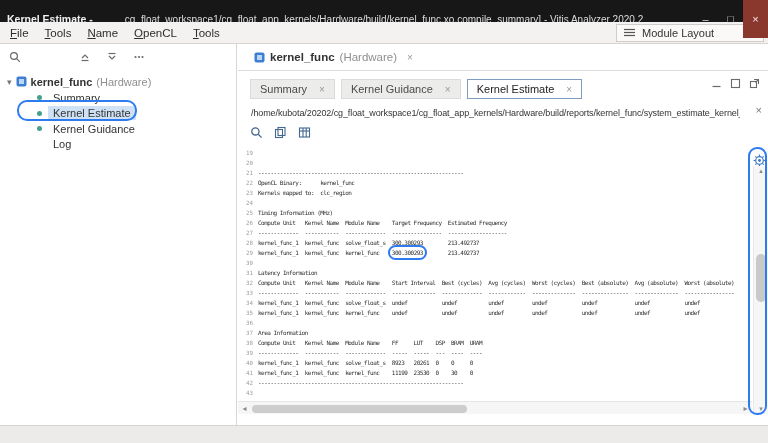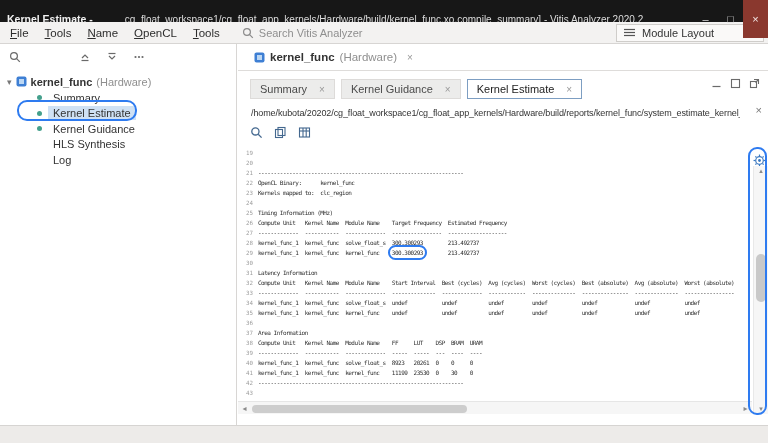--- a/index.html
+++ b/index.html
@@ -112,29 +112,20 @@
       <div class="menu-item">File</div>
 
       <div class="menu-item">Tools</div>
 
       <div class="menu-item">Name</div>
 
       <div class="menu-item">OpenCL</div>
 
       <div class="menu-item">Tools</div>
     </div>
-  <div class="search-box">
-    <span class="icon">
-      <svg width="12" height="12" viewBox="0 0 12 12" fill="none" stroke="currentColor" stroke-width="1.2">
-          <circle cx="5" cy="5" r="3.4"></circle>
-          <line x1="7.6" y1="7.6" x2="10.8" y2="10.8"></line>
-        </svg>
-    </span>
-    <input type="text" placeholder="Search Vitis Analyzer" style="">
-  </div>
   <div class="layout-select">
     <span class="icon">
       <svg width="11" height="9" viewBox="0 0 11 9" stroke="#555" stroke-width="1.2">
           <line x1="0" y1="1.5" x2="11" y2="1.5"></line>
           <line x1="0" y1="4.5" x2="11" y2="4.5"></line>
           <line x1="0" y1="7.5" x2="11" y2="7.5"></line>
         </svg>
     </span>
     <span class="lbl">Module Layout</span>
     <span class="dd-chev">▾</span>
@@ -193,24 +184,20 @@
         <div class="tree-row selected">
           <span class="tree-bullet on"></span>
           <span class="tree-label">Kernel Estimate</span>
         </div>
 
         <div class="tree-row">
           <span class="tree-bullet on"></span>
           <span class="tree-label">Kernel Guidance</span>
         </div>
 
-        <div class="tree-row">
-          <span class="tree-bullet"></span>
-          <span class="tree-label">HLS Synthesis</span>
-        </div>
 
         <div class="tree-row">
           <span class="tree-bullet"></span>
           <span class="tree-label">Log</span>
         </div>
       </div>
   </div>
 </div>
 
 <div class="main">

